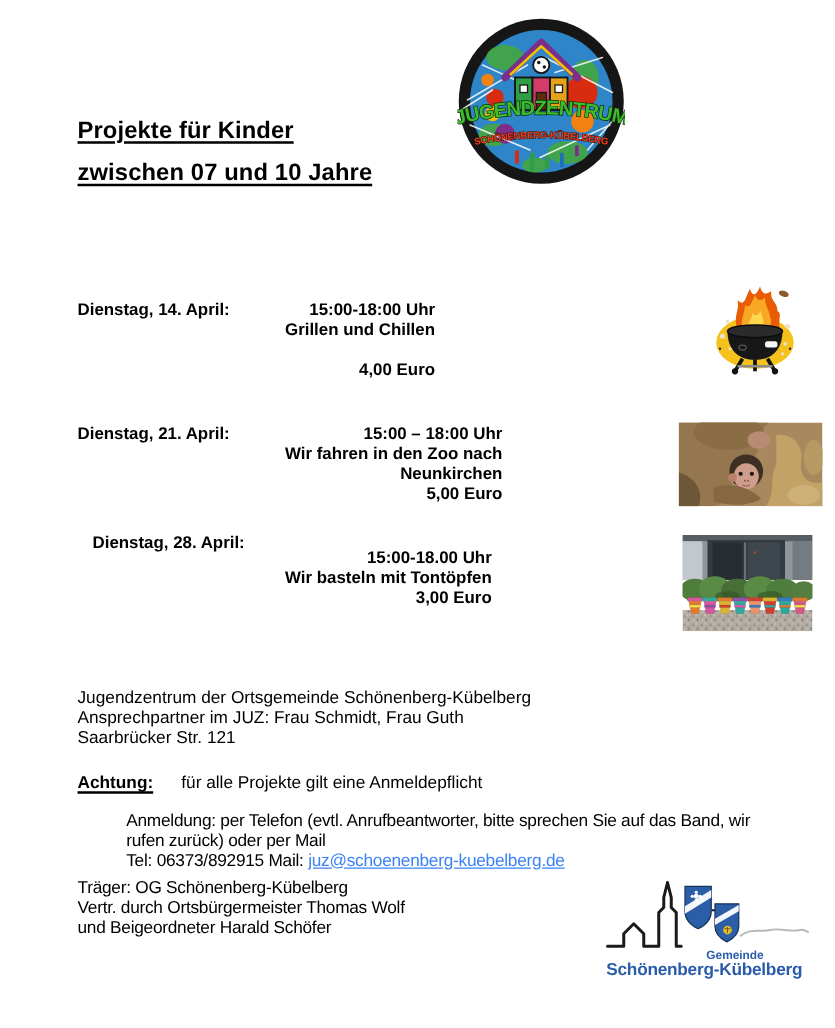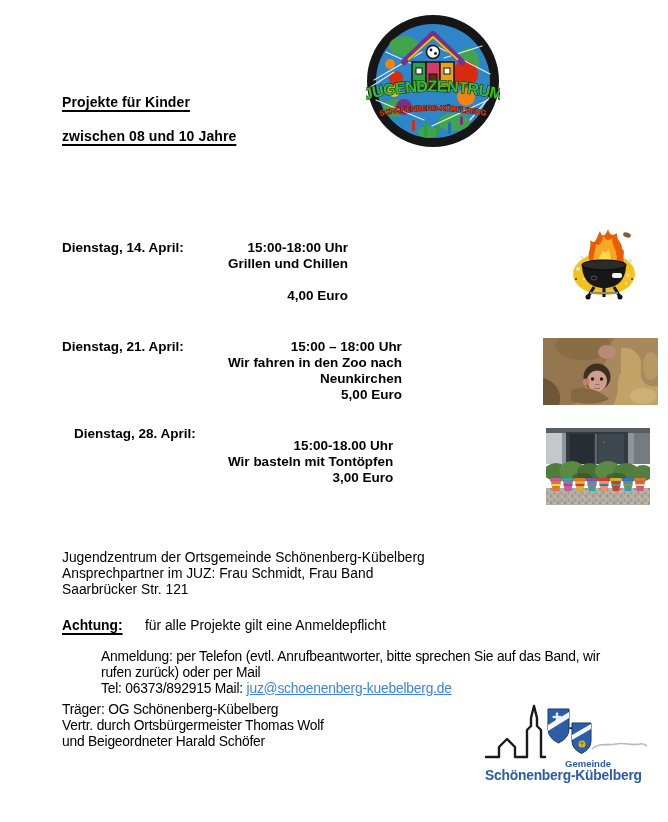--- a/index.html
+++ b/index.html
@@ -3,21 +3,21 @@
 <meta charset="utf-8">
 <style>
   html,body{margin:0;padding:0;background:#ffffff;}
   .page{
     position:relative;width:668px;height:822px;background:#fff;overflow:hidden;
     font-family:"Liberation Sans","DejaVu Sans",sans-serif;color:#000;
   }
   .abs{position:absolute;}
   
   .title-line{
-    position:absolute;left:62px;font-size:14px;font-weight:bold;
+    position:absolute;left:62px;font-size:19px;font-weight:bold;
     text-decoration:underline;text-decoration-thickness:1.6px;text-underline-offset:3px;
     letter-spacing:.1px;white-space:nowrap;
   }
   
   .event-date{
     position:absolute;left:62px;font-size:13.5px;font-weight:bold;white-space:nowrap;
   }
   .event-body{
     position:absolute;left:228px;font-size:13.5px;font-weight:bold;line-height:16px;white-space:nowrap;text-align:right;
   }
@@ -105,21 +105,21 @@
       <text font-size="16" font-weight="bold" letter-spacing="-0.6" fill="#3dbd2e" stroke="#0c2a05" stroke-width="1.1" style="paint-order:stroke;">
         <textPath href="#tp1" startOffset="50%" text-anchor="middle">JUGENDZENTRUM</textPath>
       </text>
       <text font-size="7.6" font-weight="bold" letter-spacing="-0.2" fill="#e8401c" stroke="#3a0c04" stroke-width="0.8" style="paint-order:stroke;">
         <textPath href="#tp2" startOffset="50%" text-anchor="middle">SCHÖNENBERG-KÜBELBERG</textPath>
       </text>
     </svg>
   </div>
 
   <div class="title-line" style="top:94px;">Projekte für Kinder</div>
-  <div class="title-line" style="top:128px;">zwischen 08 und 10 Jahre</div>
+  <div class="title-line" style="top:128px;">zwischen 07 und 10 Jahre</div>
 
   <div class="event-date" style="top:240px;">Dienstag, 14. April:</div>
   <div class="event-body" style="top:240px;">
     <div>15:00-18:00 Uhr</div>
     <div>Grillen und Chillen</div>
     <div class="price-gap">4,00 Euro</div>
   </div>
 
   <div class="abs" style="left:570px;top:227px;width:68px;height:73px;">
     <svg width="68" height="73" viewBox="0 0 68 73">
@@ -272,21 +272,21 @@
             <rect x="88" y="50" width="12" height="3.2" rx="1" fill="#e07a2c"></rect>
             <path d="M89,53 h10 l-2,10 h-6 Z" fill="#cf5a84"></path>
             <rect x="89.6" y="56" width="8.8" height="2" fill="#f2e14a"></rect>
           </g>
       </g>
     </svg>
   </div>
 
   <div class="body-block" style="top:550px;">
     <div>Jugendzentrum der Ortsgemeinde Schönenberg-Kübelberg</div>
-    <div>Ansprechpartner im JUZ: Frau Schmidt, Frau Band</div>
+    <div>Ansprechpartner im JUZ: Frau Schmidt, Frau Guth</div>
     <div>Saarbrücker Str. 121</div>
   </div>
 
   <div class="body-block" style="top:618px;">
     <span class="notice-label"><span>Achtung:</span></span><span>für alle Projekte gilt eine Anmeldepflicht</span>
   </div>
 
   <div class="reg-block" style="top:649px;margin-left:39px;">
     <div>Anmeldung: per Telefon (evtl. Anrufbeantworter, bitte sprechen Sie auf das Band, wir</div>
     <div>rufen zurück) oder per Mail</div>

